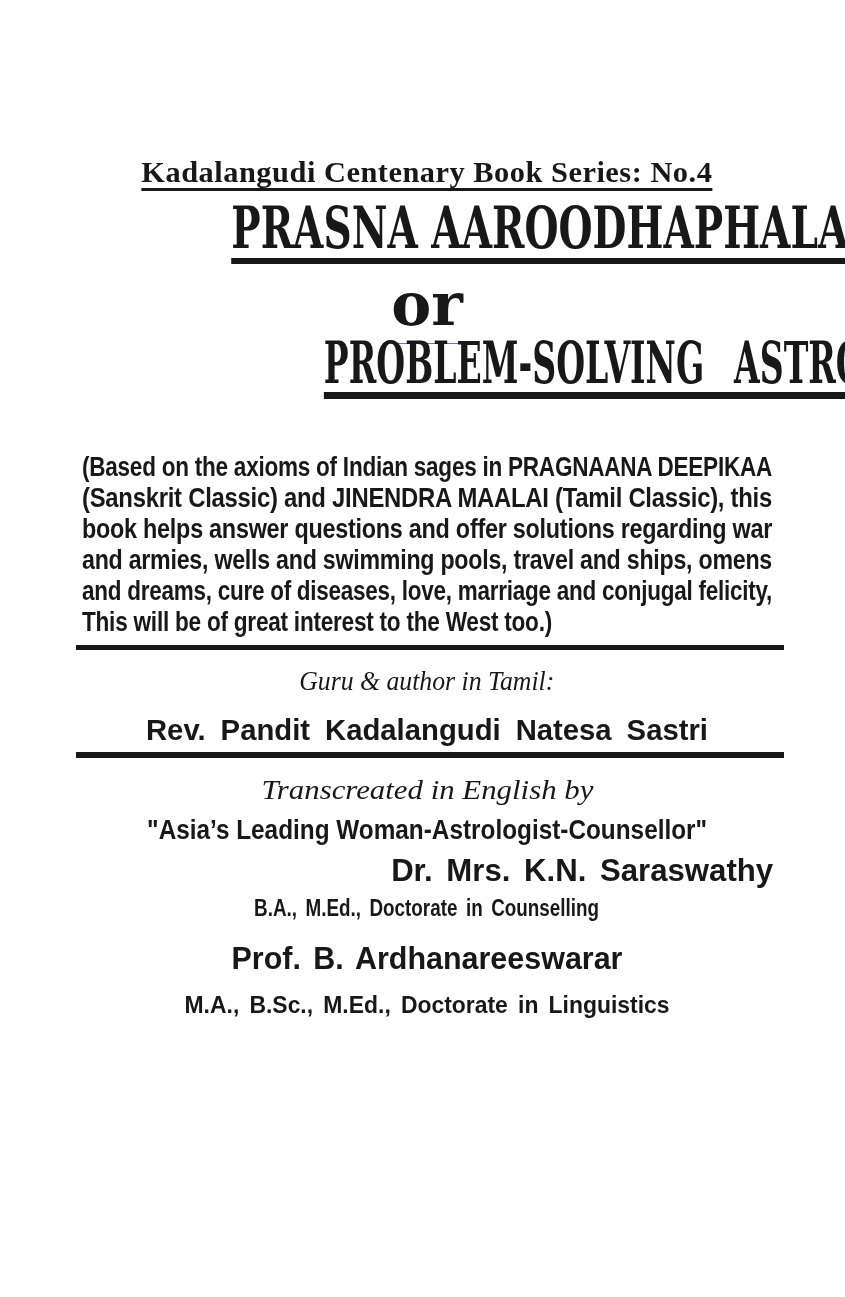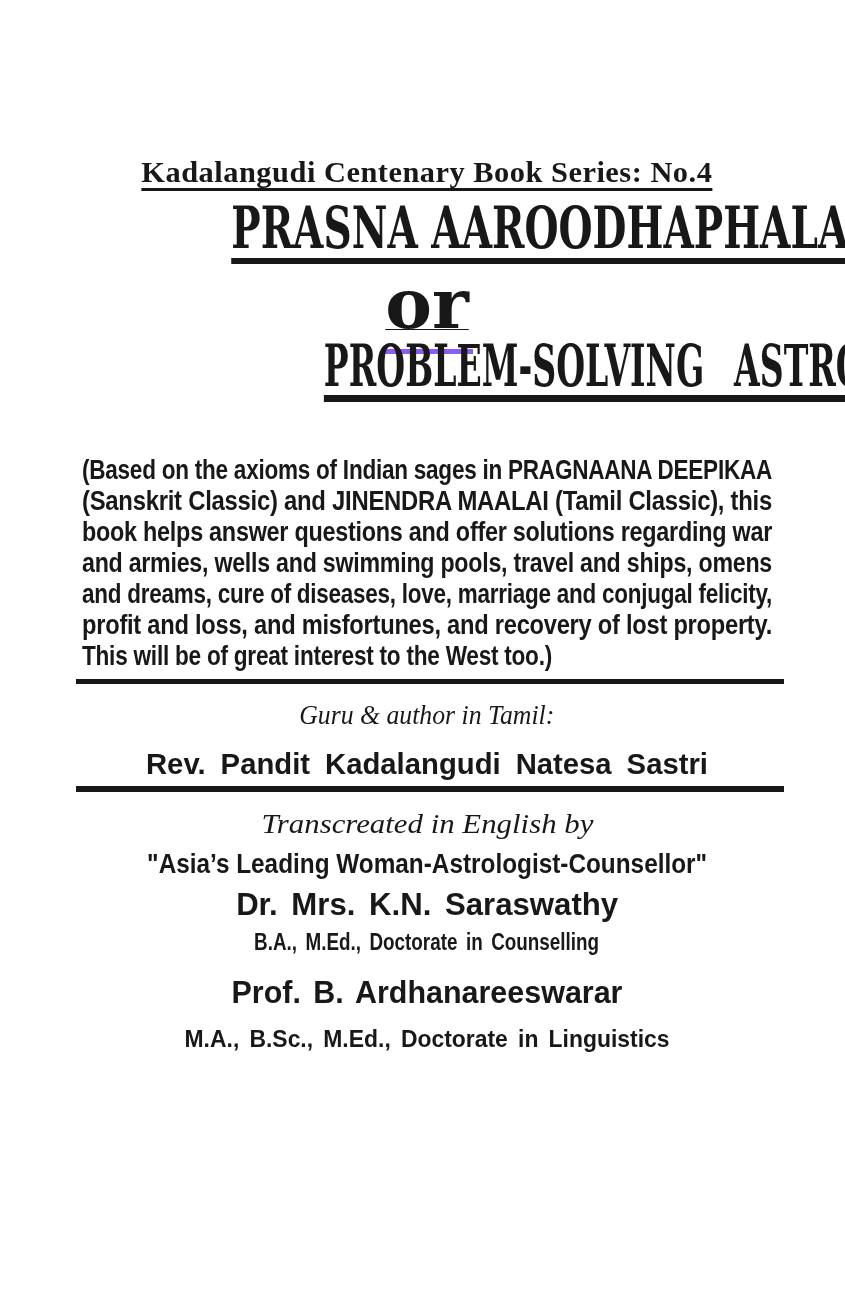--- a/index.html
+++ b/index.html
@@ -10,21 +10,20 @@
     width: 845px; height: 1297px;
     overflow: hidden;
     color: #181818;
     font-family: "Liberation Sans", sans-serif;
   }
   .page {
     box-sizing: border-box;
     width: 845px; height: 1297px;
     padding: 154px 73px 0 82px;
     text-align: center;
-    text-decoration: underline;
   }
   .fitline {
     display: inline-block;
     white-space: nowrap;
     transform-origin: 50% 50%;
   }
   
   .series {
     line-height: 36px;
     font-family: "Liberation Serif", serif;
@@ -45,23 +44,23 @@
   .display {
     font-family: "DejaVu Serif", serif;
     font-weight: 700;
   }
   .title-main {
     font-size: 58px; line-height: 48px;
     padding-bottom: 6px;
     border-bottom: 6px solid #181818;
   }
   .title-or {
-    font-size: 70px; line-height: 40px;
+    font-size: 60px; line-height: 40px;
     padding: 0 4px 4px 4px;
-    border-bottom: 5px solid #8b5cf6;
+    border-bottom: 1px solid #8b5cf6;
   }
   .title-sub {
     font-size: 58px; line-height: 48px;
     word-spacing: 0.55em;
     padding-bottom: 5px;
     border-bottom: 7px solid #181818;
   }
   
   .desc {
     margin-top: 52px;
@@ -89,21 +88,21 @@
   
   .ital {
     font-family: "Liberation Serif", serif;
     font-style: italic;
     font-weight: 400;
   }
   .guru-label   { margin-top: 16px; font-size: 27px; line-height: 30px; text-align: center; }
   .guru-name    { margin-top: 17px;  font-size: 30px; line-height: 34px; font-weight: 700; word-spacing: 7px; }
   .trans-label  { margin-top: 17px; font-size: 27px; line-height: 30px; }
   .epithet      { margin-top: 9px;  font-size: 28px; line-height: 32px; font-weight: 700; }
-  .t-name-1     { margin-top: 7px;  font-size: 31px; line-height: 36px; font-weight: 700; word-spacing: 5px; }
+  .t-name-1     { margin-top: 7px;  font-size: 31px; line-height: 36px; font-weight: 700; word-spacing: 5px; text-align: right; }
   .t-cred-1     { margin-top: 6px;  font-size: 23px; line-height: 26px; font-weight: 700; word-spacing: 4px; }
   .t-name-2     { margin-top: 20px;  font-size: 31px; line-height: 36px; font-weight: 700; word-spacing: 4px; }
   .t-cred-2     { margin-top: 14px;  font-size: 24px; line-height: 27px; font-weight: 700; word-spacing: 4px; }
 </style>
 </head>
 <body style="color: rgb(24, 24, 24); background: rgb(255, 255, 255);">
 
 <div class="page">
 
   <div class="series">
@@ -121,21 +120,20 @@
   <div class="title-sub-wrap">
     <span class="display title-sub fitline" style="transform: scaleX(0.571444);">PROBLEM-SOLVING ASTROLOGY</span>
   </div>
 
   <div class="desc">
       <div class="desc-row"><span class="desc-line" style="transform: scaleX(0.804679);">(Based on the axioms of Indian sages in PRAGNAANA DEEPIKAA</span></div>
       <div class="desc-row"><span class="desc-line" style="transform: scaleX(0.852115);">(Sanskrit Classic) and JINENDRA MAALAI (Tamil Classic), this</span></div>
       <div class="desc-row"><span class="desc-line" style="transform: scaleX(0.834846);">book helps answer questions and offer solutions regarding war</span></div>
       <div class="desc-row"><span class="desc-line" style="transform: scaleX(0.828487);">and armies, wells and swimming pools, travel and ships, omens</span></div>
       <div class="desc-row"><span class="desc-line" style="transform: scaleX(0.80218);">and dreams, cure of diseases, love, marriage and conjugal felicity,</span></div>
-      <div class="desc-row"><span class="desc-line" style="transform: scaleX(0.845831);">profit and loss, and misfortunes, and recovery of lost property.</span></div>
       <div class="desc-row"><span class="desc-line" style="transform: scaleX(0.80691);">This will be of great interest to the West too.)</span></div>
     </div>
 
   <hr class="rule rule-top">
 
   <div class="guru-label ital">
     <span class="fitline" style="transform: scaleX(0.953048);">Guru &amp; author in Tamil:</span>
   </div>
 
   <div class="guru-name">

